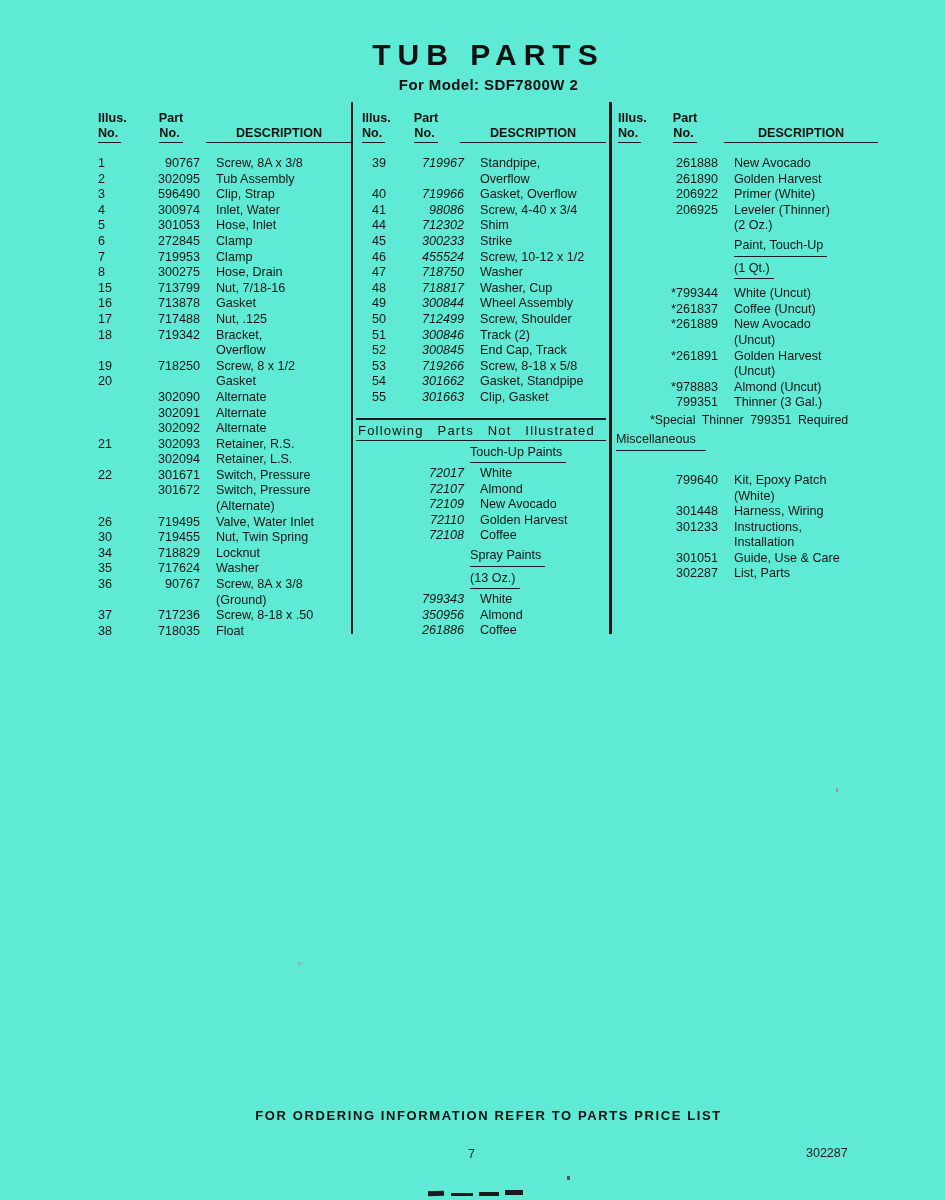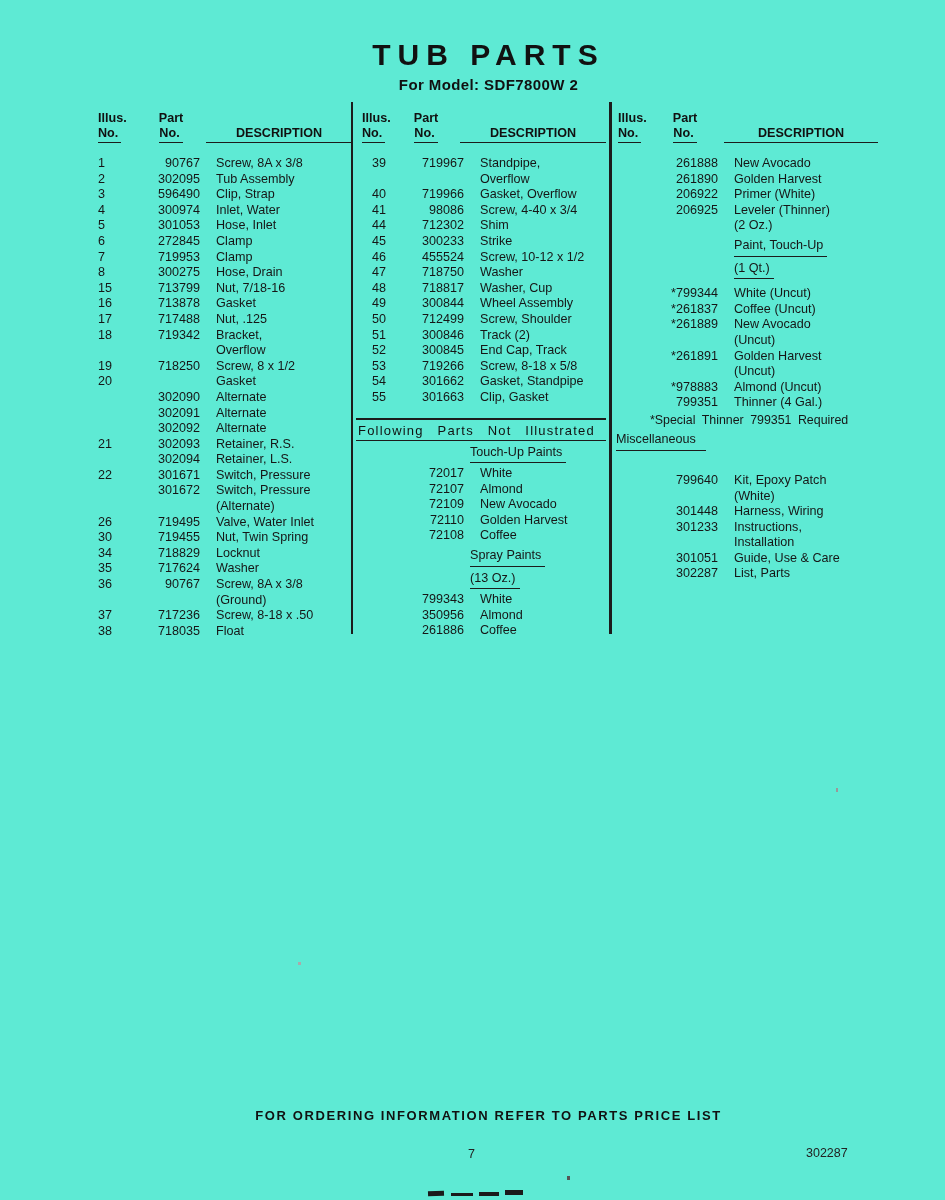--- a/index.html
+++ b/index.html
@@ -52,21 +52,21 @@
 
   
   .rows{margin-top:3px;}
   .row{display:flex;line-height:15.6px;white-space:nowrap;}
   .c-illus{flex:none;text-align:left;}
   .c-part{flex:none;text-align:right;}
   .c-desc{flex:1;padding-left:16px;}
   .col1 .c-illus{width:44px;margin-left:8px;}
   .col1 .c-part{width:58px;}
   .col2 .c-illus{width:36px;margin-left:16px;}
-  .col2 .c-part{width:56px;}
+  .col2 .c-part{width:56px;font-style:italic;}
   .col3 .c-illus{width:34px;margin-left:2px;}
   .col3 .c-part{width:66px;}
 
   
   .banner{
     border-top:2px solid #1c1c1c;border-bottom:1.5px solid #1c1c1c;
     padding:3px 0 2px 2px;margin-top:0;
     font-size:13px;letter-spacing:1.2px;word-spacing:9px;white-space:nowrap;
     color:#111;
   }
@@ -486,21 +486,21 @@
           <div class="c-desc">(Uncut)</div>
         </div>
         <div class="row">
           <div class="c-illus"></div>
           <div class="c-part">*978883</div>
           <div class="c-desc">Almond (Uncut)</div>
         </div>
         <div class="row">
           <div class="c-illus"></div>
           <div class="c-part">799351</div>
-          <div class="c-desc">Thinner (4 Gal.)</div>
+          <div class="c-desc">Thinner (3 Gal.)</div>
         </div>
         <div class="note-row">*Special Thinner 799351 Required</div>
         <div class="lefthead"><span>Miscellaneous</span></div>
         <div style="height: 22px;"></div>
         <div class="row">
           <div class="c-illus"></div>
           <div class="c-part">799640</div>
           <div class="c-desc">Kit, Epoxy Patch</div>
         </div>
         <div class="row">

